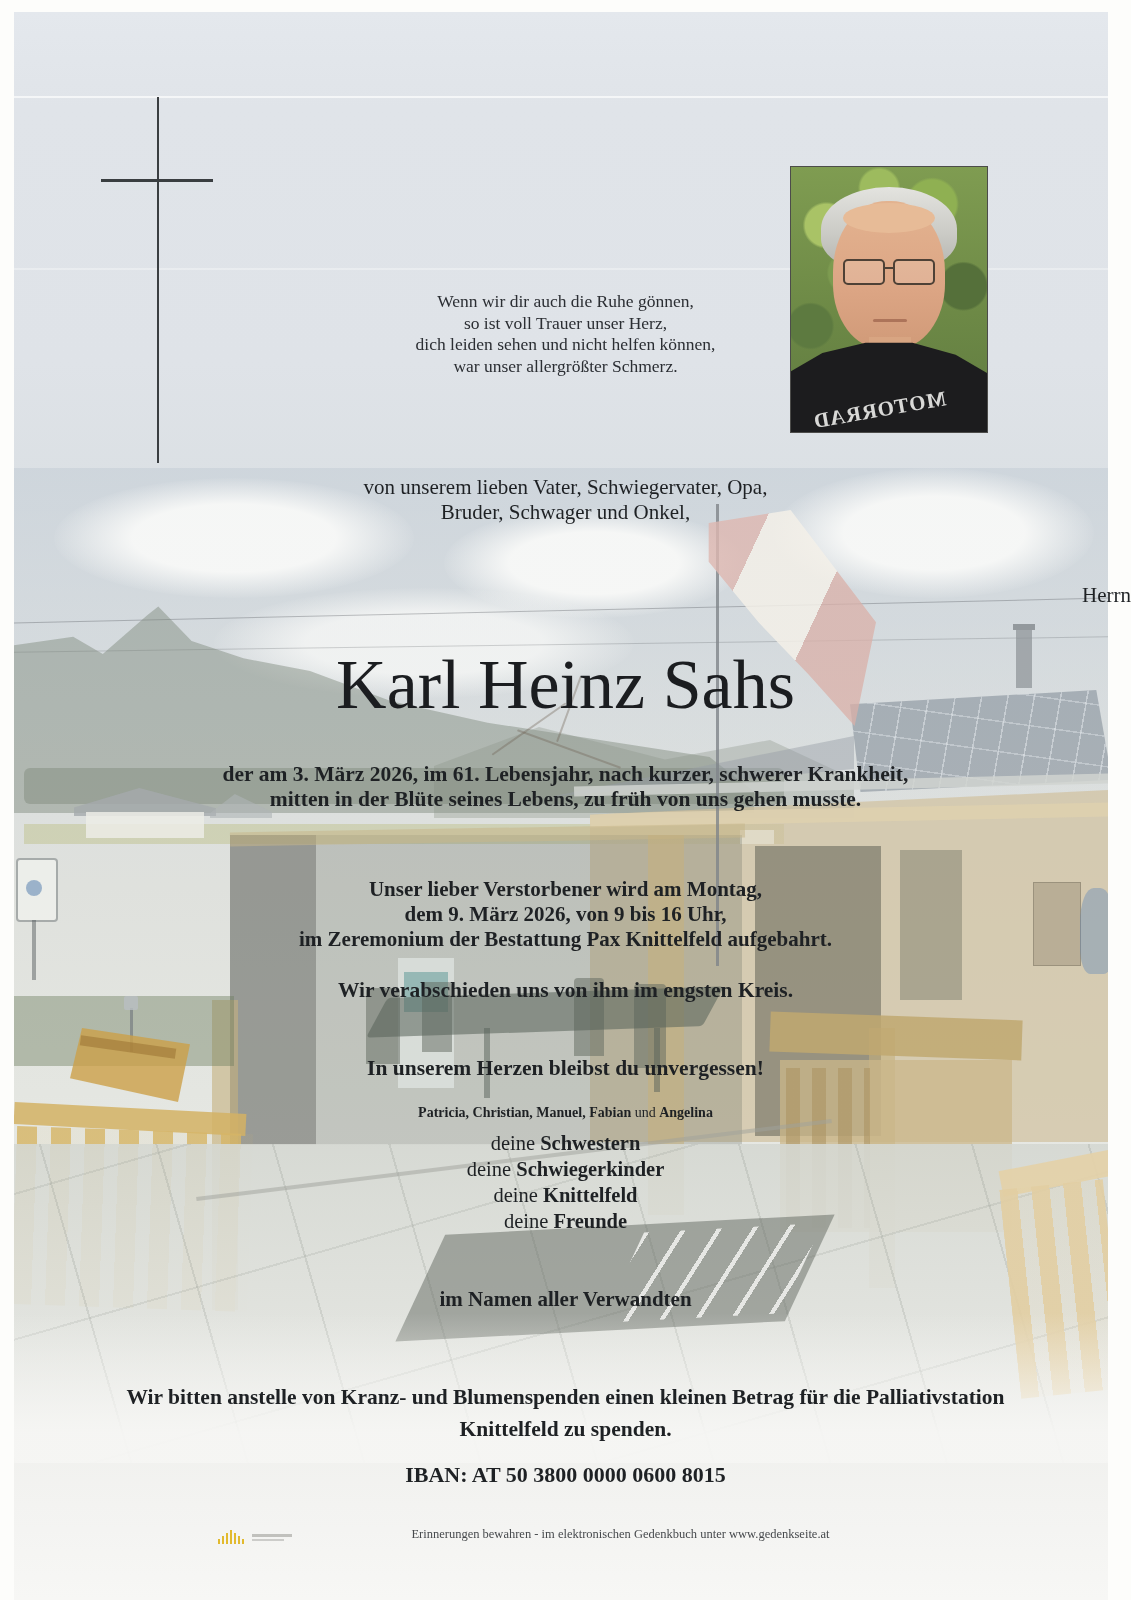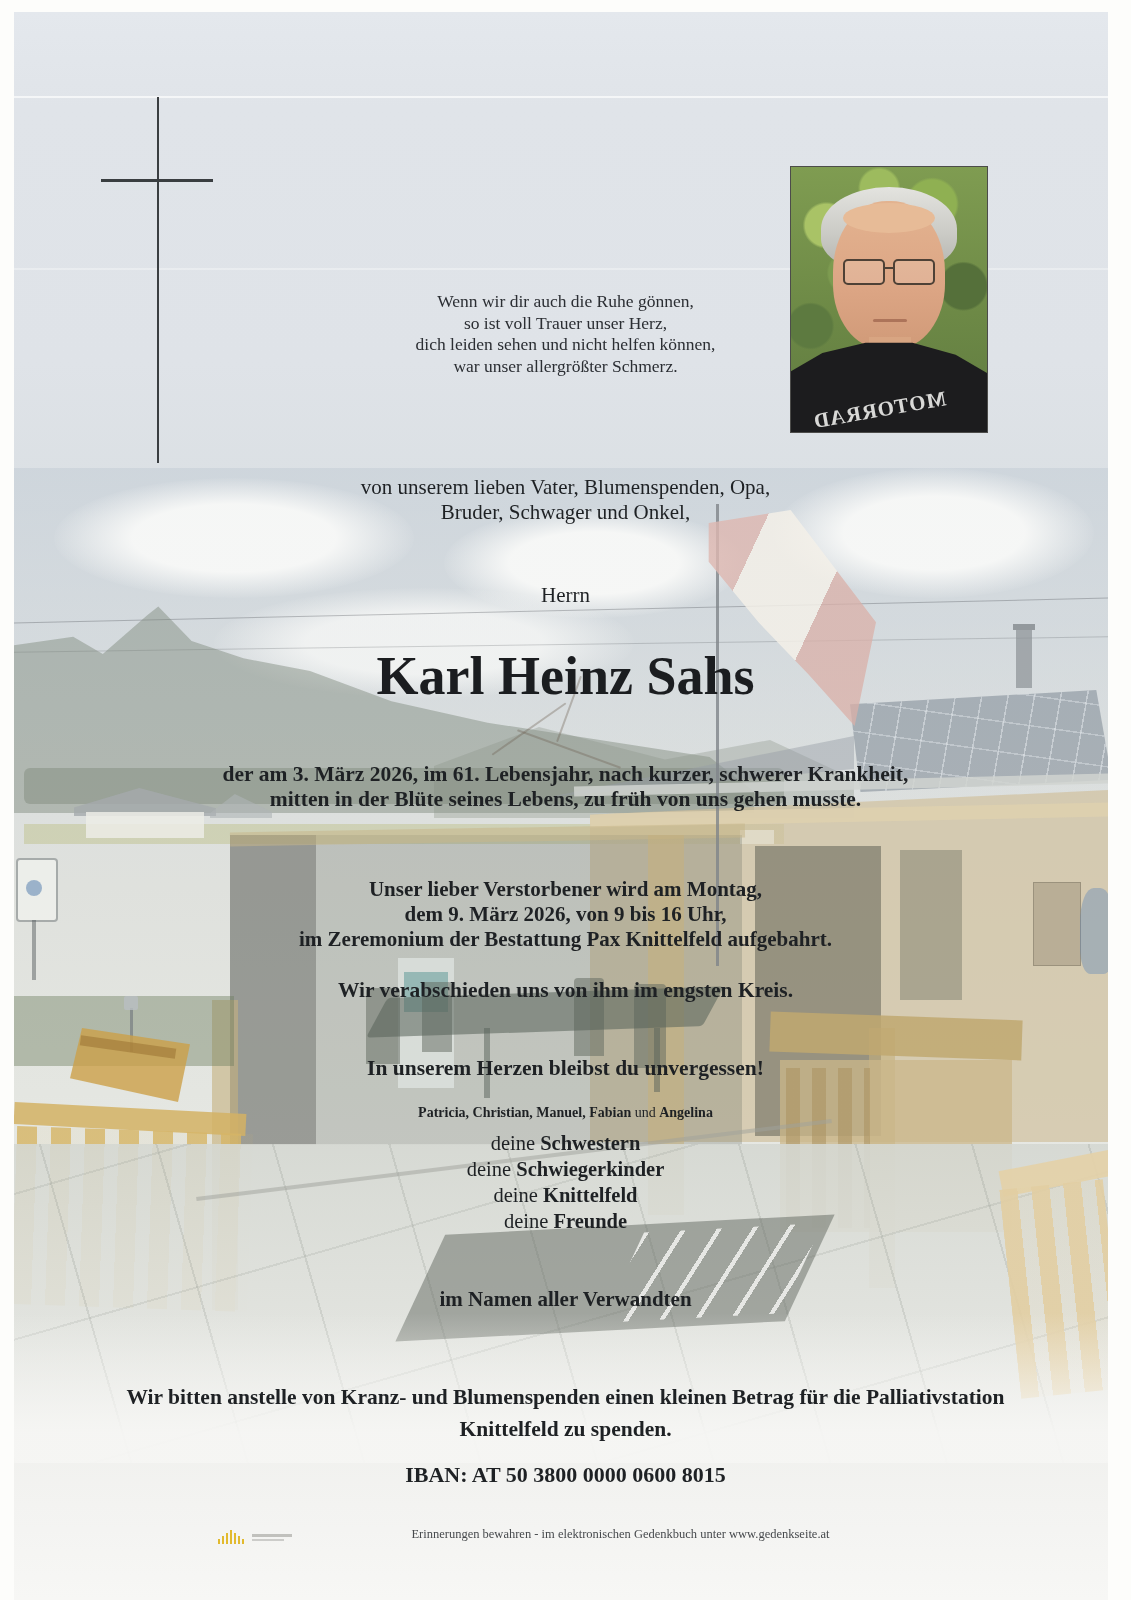--- a/index.html
+++ b/index.html
@@ -141,22 +141,22 @@
       linear-gradient(180deg,rgba(213,216,210,.9),rgba(233,234,230,.95));}
   .curb{left:180px;top:690px;width:640px;height:4px;background:rgba(160,162,155,.5);transform:rotate(-7deg);}
   .mat{left:406px;top:758px;width:390px;height:104px;background:rgba(98,104,96,.5);transform:rotate(-3deg) skewX(-28deg);}
   .mat .stripes{left:52%;top:8%;width:46%;height:84%;
     background:repeating-linear-gradient(100deg,rgba(250,250,248,.78) 0 5px,transparent 5px 36px);}
   .fade-bottom{left:0;bottom:0;width:100%;height:150px;background:linear-gradient(180deg,rgba(244,244,242,0),rgba(246,246,244,.95) 80%);}
   
   .txt{left:0;right:0;text-align:center;z-index:6;}
   .verse{top:291px;font-size:17.5px;line-height:21.5px;color:#2b2e33;}
   .intro{top:475px;font-size:21px;line-height:25px;}
-  .herrn{top:583px;font-size:21px;}
-  .name{top:645px;font-size:54px;font-weight:bold;color:#1b1d20;letter-spacing:0px;}
+  .herrn{top:583px;font-size:21px;text-align:right;}
+  .name{top:645px;font-size:70px;font-weight:normal;color:#1b1d20;letter-spacing:0px;}
   .bold{font-weight:bold;}
   .death{top:762px;font-size:21.5px;font-weight:bold;line-height:24.5px;}
   .viewing{top:877px;font-size:21px;font-weight:bold;line-height:25px;}
   .farewell{top:978px;font-size:21.5px;font-weight:bold;}
   .remembrance{top:1056px;font-size:21.5px;font-weight:bold;}
   .names{top:1105px;font-size:14px;}
   .relatives{top:1130px;font-size:20.5px;line-height:26px;}
   .in-name{top:1287px;font-size:21px;font-weight:bold;}
   .donation{top:1381px;font-size:21.5px;font-weight:bold;line-height:32px;}
   .iban{top:1462px;font-size:22px;font-weight:bold;}
@@ -263,21 +263,21 @@
 </div>
 
 <div class="abs txt verse">
   <div>Wenn wir dir auch die Ruhe gönnen,</div>
   <div>so ist voll Trauer unser Herz,</div>
   <div>dich leiden sehen und nicht helfen können,</div>
   <div>war unser allergrößter Schmerz.</div>
 </div>
 
 <div class="abs txt intro">
-  <div>von unserem lieben Vater, Blumenspenden, Opa,</div>
+  <div>von unserem lieben Vater, Schwiegervater, Opa,</div>
   <div>Bruder, Schwager und Onkel,</div>
 </div>
 
 <div class="abs txt herrn">Herrn</div>
 
 <h1 class="abs txt name" style="margin:0;">Karl Heinz Sahs</h1>
 
 <div class="abs txt death">
   <div>der am 3. März 2026, im 61. Lebensjahr, nach kurzer, schwerer Krankheit,</div>
   <div>mitten in der Blüte seines Lebens, zu früh von uns gehen musste.</div>

